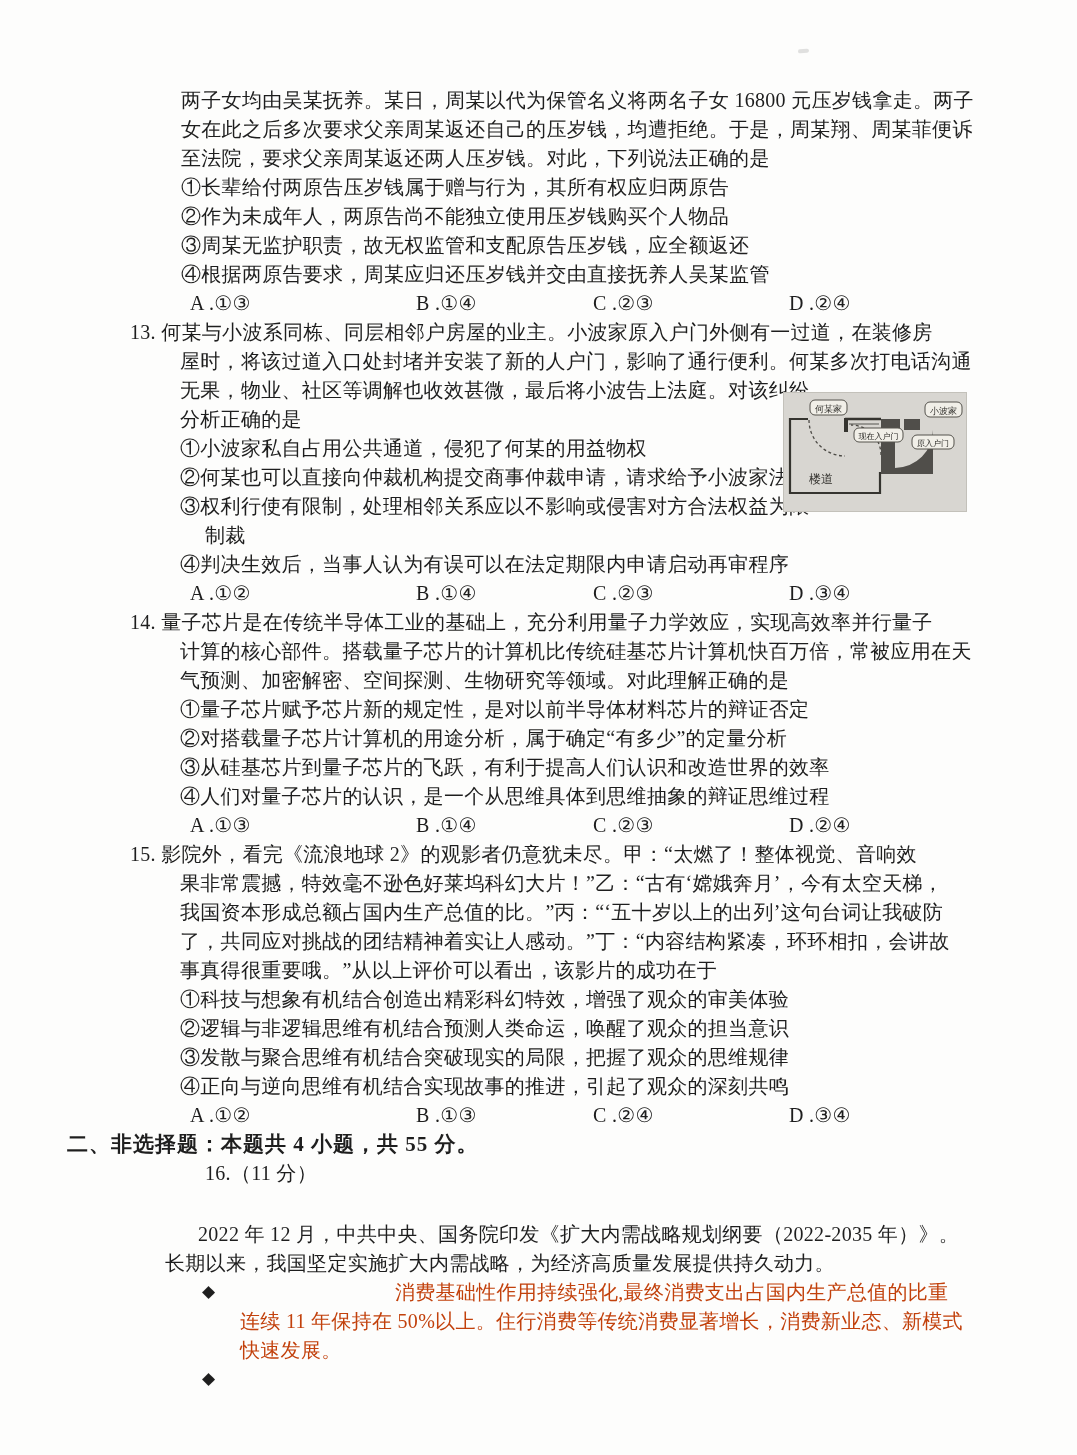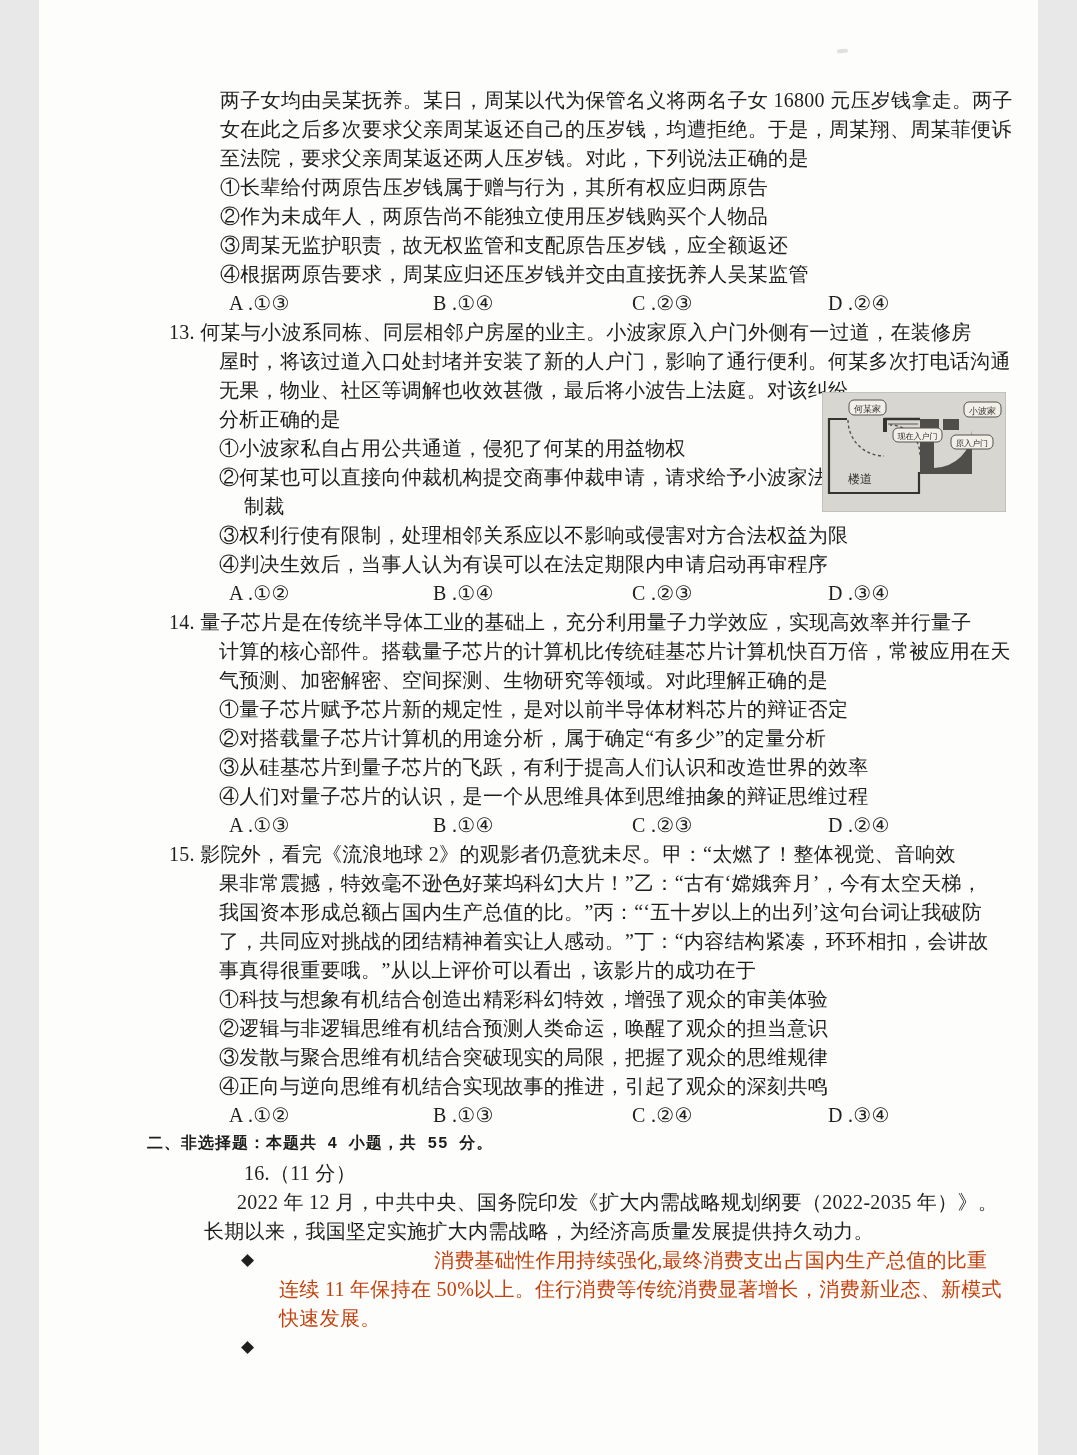--- a/index.html
+++ b/index.html
@@ -1,36 +1,36 @@
 <!DOCTYPE html>
 <html><head>
 <meta charset="utf-8">
 <style>
   html,body{margin:0;padding:0;background:#e8e8e8;}
   .page{
-    position:relative;width:999px;height:1455px;margin:0 auto;
+    position:relative;width:1077px;height:1455px;margin:0 auto;
     background:#fdfdfc;color:#1e1e1e;overflow:hidden;
     font-family:"Liberation Serif","DejaVu Serif",serif;
   }
   .content{position:absolute;top:86px;left:0;width:100%;}
   .ln{height:29px;line-height:29px;font-size:20px;white-space:nowrap;letter-spacing:.3px;}
   
   .mQ{margin-left:130px;}   
   .mA{margin-left:181px;}   
   .mB{margin-left:180px;}   
   .mC{margin-left:205px;}   
-  .sec{margin-left:108px;font-weight:700;font-size:16px;
-       font-family:Liberation Mono, monospace;letter-spacing:1px;}
+  .sec{margin-left:67px;font-weight:700;font-size:21px;
+       font-family:Liberation Serif, serif;letter-spacing:1px;}
   .m16{margin-left:205px;}
-  .p1{margin-left:198px;}
+  .p1{margin-left:198px;margin-top:32px;}
   .p2{margin-left:165px;}
   
   .opts{position:relative;}
   .opts span{position:absolute;top:0;}
-  .oA{left:190px;} .oB{left:394px;} .oC{left:593px;} .oD{left:789px;}
+  .oA{left:190px;} .oB{left:416px;} .oC{left:593px;} .oD{left:789px;}
   
   .bullet{position:relative;}
   .bullet .dia{position:absolute;left:202px;top:-1px;font-size:17px;
                font-family:"DejaVu Sans",sans-serif;}
   .bullet .bt{margin-left:395px;}
   .bcont{margin-left:240px;}
   .bstyle{color:#c2410c;}
   
   .figure{position:absolute;left:783px;top:392px;width:184px;height:120px;}
   .figure svg{display:block;}
@@ -59,22 +59,22 @@
       <span class="oC">C .②③</span>
       <span class="oD">D .②④</span>
     </div>
 
     <div class="ln mQ">13. 何某与小波系同栋、同层相邻户房屋的业主。小波家原入户门外侧有一过道，在装修房</div>
     <div class="ln mB">屋时，将该过道入口处封堵并安装了新的人户门，影响了通行便利。何某多次打电话沟通</div>
     <div class="ln mB">无果，物业、社区等调解也收效甚微，最后将小波告上法庭。对该纠纷</div>
     <div class="ln mB">分析正确的是</div>
     <div class="ln mB">①小波家私自占用公共通道，侵犯了何某的用益物权</div>
     <div class="ln mB">②何某也可以直接向仲裁机构提交商事仲裁申请，请求给予小波家法律</div>
+    <div class="ln mB">③权利行使有限制，处理相邻关系应以不影响或侵害对方合法权益为限</div>
     <div class="ln mC">制裁</div>
-    <div class="ln mB">③权利行使有限制，处理相邻关系应以不影响或侵害对方合法权益为限</div>
     <div class="ln mB">④判决生效后，当事人认为有误可以在法定期限内申请启动再审程序</div>
     <div class="ln opts">
       <span class="oA">A .①②</span>
       <span class="oB">B .①④</span>
       <span class="oC">C .②③</span>
       <span class="oD">D .③④</span>
     </div>
 
     <div class="ln mQ">14. 量子芯片是在传统半导体工业的基础上，充分利用量子力学效应，实现高效率并行量子</div>
     <div class="ln mB">计算的核心部件。搭载量子芯片的计算机比传统硅基芯片计算机快百万倍，常被应用在天</div>

